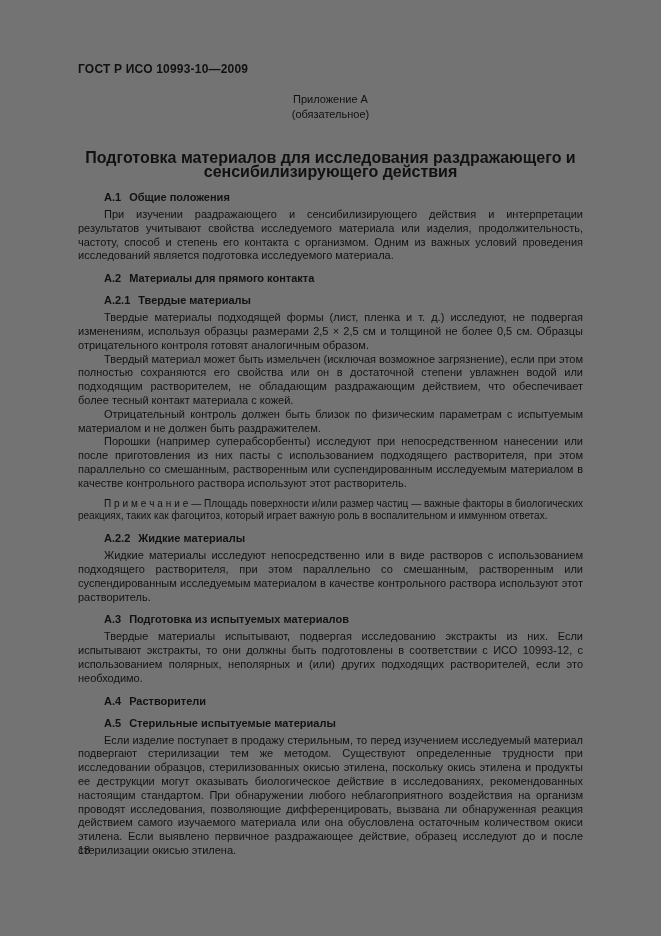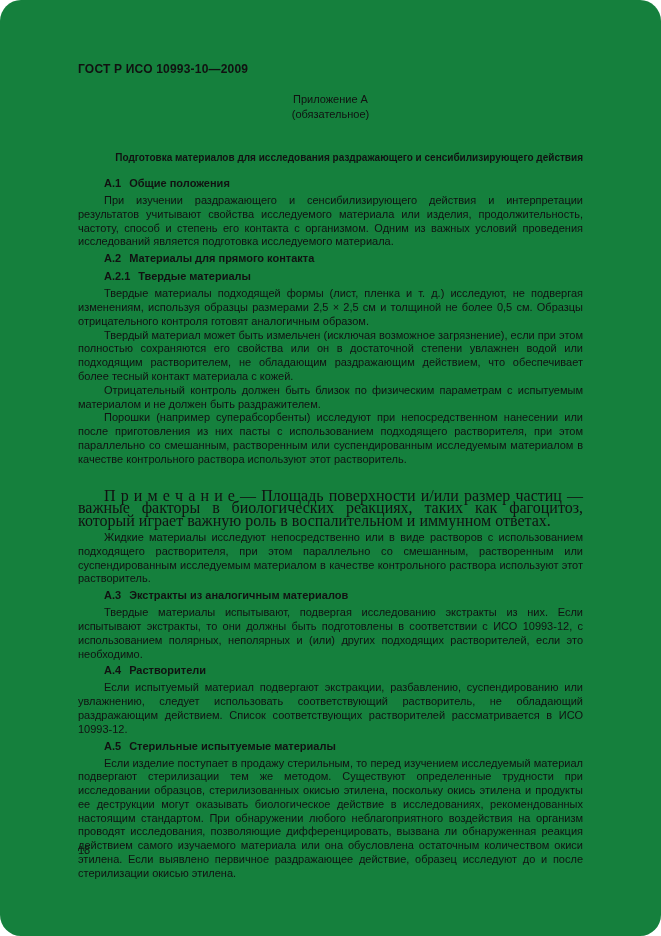--- a/index.html
+++ b/index.html
@@ -9,67 +9,65 @@
     height: 936px;
     position: relative;
     font-family: "Liberation Sans", sans-serif;
     color: #111111;
     overflow: hidden;
   }
   .page {
     position: absolute;
     inset: 0;
     padding: 62px 78px 0 78px;
-    background: #15803d;
-    border-radius: 21px;
+    background: #737373;
   }
   .doc-header {
     font-weight: bold;
     font-size: 12px;
     letter-spacing: 0.2px;
     margin-bottom: 16px;
   }
   .appendix-label,
   .appendix-type {
     text-align: center;
     font-weight: normal;
     font-size: 11px;
     line-height: 15px;
   }
   .doc-title {
-    text-align: right;
+    text-align: center;
     font-weight: bold;
-    font-size: 10px;
+    font-size: 16px;
     line-height: 14px;
     margin-top: 29px;
     margin-bottom: 11px;
   }
   h2.sec {
     font-size: 11px;
     font-weight: bold;
     padding-left: 26px;
-    margin-top: 2px;
+    margin-top: 8px;
     margin-bottom: 4px;
     line-height: 14px;
   }
   h2.sec .num { margin-right: 8px; }
   p.body {
     font-size: 11px;
     line-height: 13.8px;
     text-align: justify;
     text-indent: 26px;
   }
   p.note {
-    font-size: 16px;
+    font-size: 10px;
     line-height: 12.8px;
     text-align: justify;
     text-indent: 26px;
-    margin-top: 23px;
+    margin-top: 7px;
     margin-bottom: 3px;
-    font-family: Liberation Serif, serif;
   }
   .page-number {
     position: absolute;
     left: 78px;
     top: 844px;
     font-size: 11px;
   }
 </style>
 </head>
 <body>
@@ -94,31 +92,33 @@
 
   <h2 class="sec">
     <span class="num">А.2.1</span><span>Твердые материалы</span>
   </h2>
   <p class="body">Твердые материалы подходящей формы (лист, пленка и т. д.) исследуют, не подвергая изменениям, используя образцы размерами 2,5 × 2,5 см и толщиной не более 0,5 см. Образцы отрицательного контроля готовят аналогичным образом.</p>
   <p class="body">Твердый материал может быть измельчен (исключая возможное загрязнение), если при этом полностью сохраняются его свойства или он в достаточной степени увлажнен водой или подходящим растворителем, не обладающим раздражающим действием, что обеспечивает более тесный контакт материала с кожей.</p>
   <p class="body">Отрицательный контроль должен быть близок по физическим параметрам с испытуемым материалом и не должен быть раздражителем.</p>
   <p class="body">Порошки (например суперабсорбенты) исследуют при непосредственном нанесении или после приготовления из них пасты с использованием подходящего растворителя, при этом параллельно со смешанным, растворенным или суспендированным исследуемым материалом в качестве контрольного раствора используют этот растворитель.</p>
   <p class="note">П р и м е ч а н и е — Площадь поверхности и/или размер частиц — важные факторы в биологических реакциях, таких как фагоцитоз, который играет важную роль в воспалительном и иммунном ответах.</p>
 
+  <h2 class="sec">
+    <span class="num">А.2.2</span><span>Жидкие материалы</span>
+  </h2>
   <p class="body">Жидкие материалы исследуют непосредственно или в виде растворов с использованием подходящего растворителя, при этом параллельно со смешанным, растворенным или суспендированным исследуемым материалом в качестве контрольного раствора используют этот растворитель.</p>
 
   <h2 class="sec">
-    <span class="num">А.3</span><span>Экстракты из аналогичным материалов</span>
+    <span class="num">А.3</span><span>Подготовка из испытуемых материалов</span>
   </h2>
   <p class="body">Твердые материалы испытывают, подвергая исследованию экстракты из них. Если испытывают экстракты, то они должны быть подготовлены в соответствии с ИСО 10993-12, с использованием полярных, неполярных и (или) других подходящих растворителей, если это необходимо.</p>
 
   <h2 class="sec">
     <span class="num">А.4</span><span>Растворители</span>
   </h2>
-  <p class="body">Если испытуемый материал подвергают экстракции, разбавлению, суспендированию или увлажнению, следует использовать соответствующий растворитель, не обладающий раздражающим действием. Список соответствующих растворителей рассматривается в ИСО 10993-12.</p>
 
   <h2 class="sec">
     <span class="num">А.5</span><span>Стерильные испытуемые материалы</span>
   </h2>
   <p class="body">Если изделие поступает в продажу стерильным, то перед изучением исследуемый материал подвергают стерилизации тем же методом. Существуют определенные трудности при исследовании образцов, стерилизованных окисью этилена, поскольку окись этилена и продукты ее деструкции могут оказывать биологическое действие в исследованиях, рекомендованных настоящим стандартом. При обнаружении любого неблагоприятного воздействия на организм проводят исследования, позволяющие дифференцировать, вызвана ли обнаруженная реакция действием самого изучаемого материала или она обусловлена остаточным количеством окиси этилена. Если выявлено первичное раздражающее действие, образец исследуют до и после стерилизации окисью этилена.</p>
 
   <div class="page-number">18</div>
 </div>
 
 </body></html>

